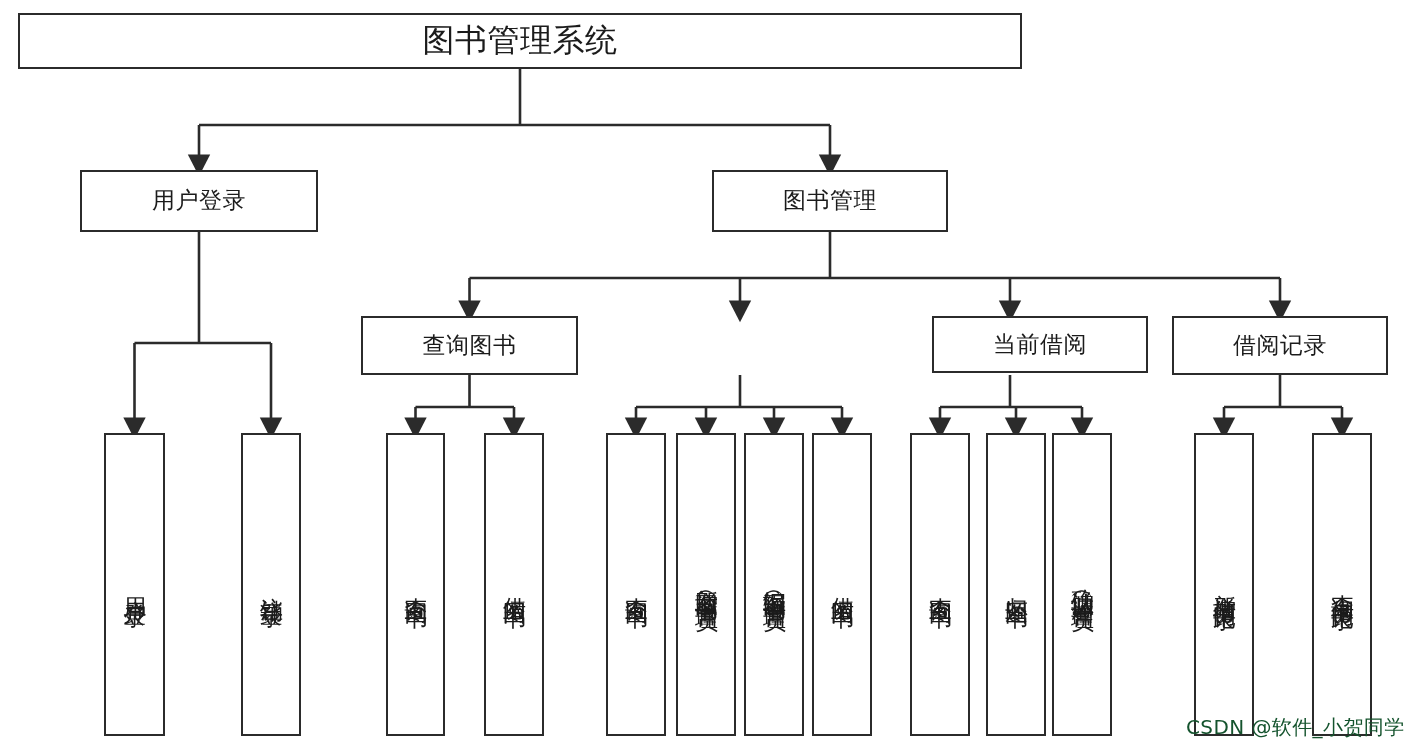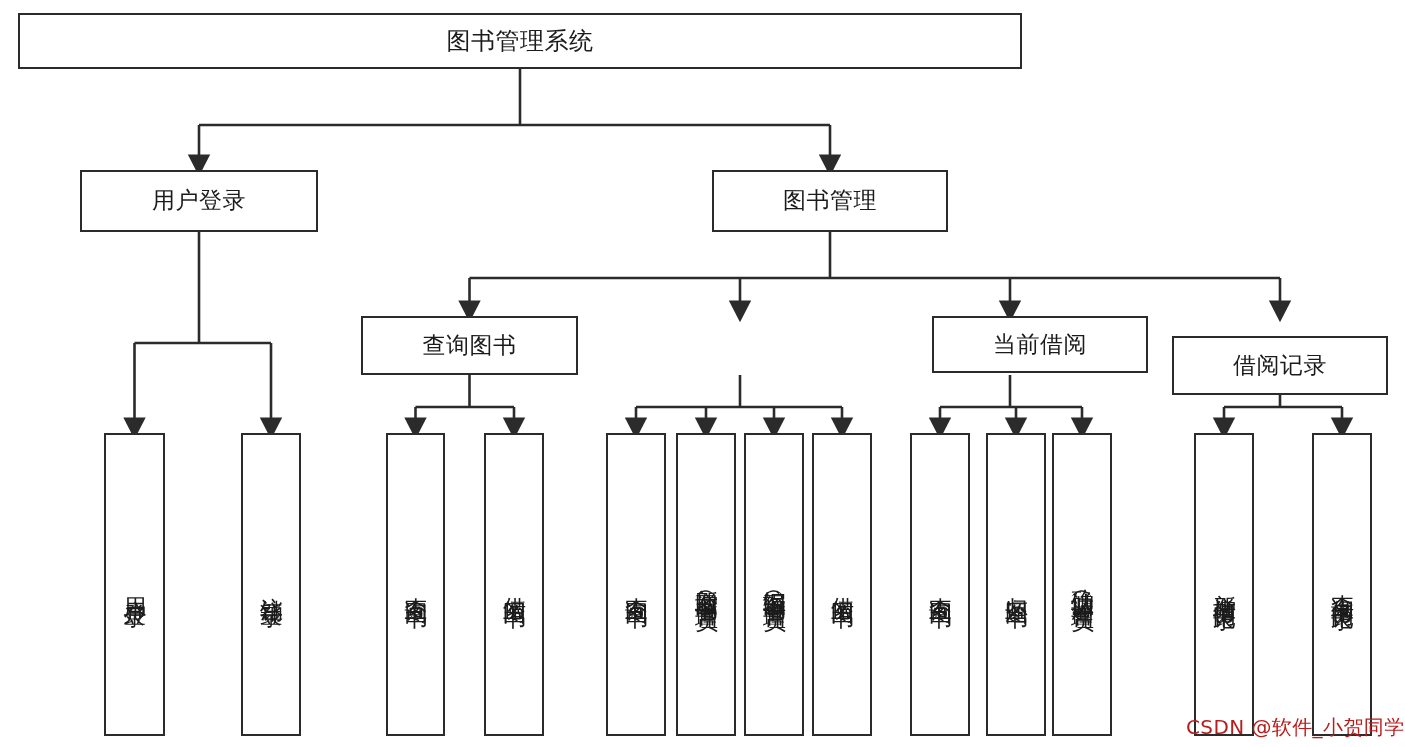--- a/index.html
+++ b/index.html
@@ -45,27 +45,27 @@
     letter-spacing: 0.5px;
     white-space: nowrap;
   }
   .node.vertical .node-label {
     writing-mode: vertical-rl;
     text-orientation: upright;
     letter-spacing: 3px;
     white-space: normal;
     text-align: center;
   }
-  .node.root .node-label { font-size: 24px; }
+  .node.root .node-label { font-size: 32px; }
   .watermark {
     position: absolute;
     left: 1186px;
     top: 714px;
     font-size: 20px;
-    color: #b91c1c;
+    color: #14532d;
     white-space: nowrap;
     letter-spacing: 0.4px;
   }
 </style>
 </head>
 <body>
 
 <div id="diagram-root">
 
   <svg class="edges" viewBox="0 0 1405 747" xmlns="http://www.w3.org/2000/svg">
@@ -118,21 +118,21 @@
 
   <div class="node" style="left:361px;top:316px;width:217px;height:59px;">
     <span class="node-label">查询图书</span>
   </div>
 
 
   <div class="node" style="left:932px;top:316px;width:216px;height:57px;">
     <span class="node-label">当前借阅</span>
   </div>
 
-  <div class="node" style="left:1172px;top:316px;width:216px;height:59px;margin-top:20px;">
+  <div class="node" style="left:1172px;top:316px;width:216px;height:59px;">
     <span class="node-label">借阅记录</span>
   </div>
 
   <div class="node vertical" style="left:104px;top:433px;width:61px;height:303px;">
     <span class="node-label">用户登录</span>
   </div>
 
   <div class="node vertical" style="left:241px;top:433px;width:60px;height:303px;">
     <span class="node-label">注销登录</span>
   </div>

